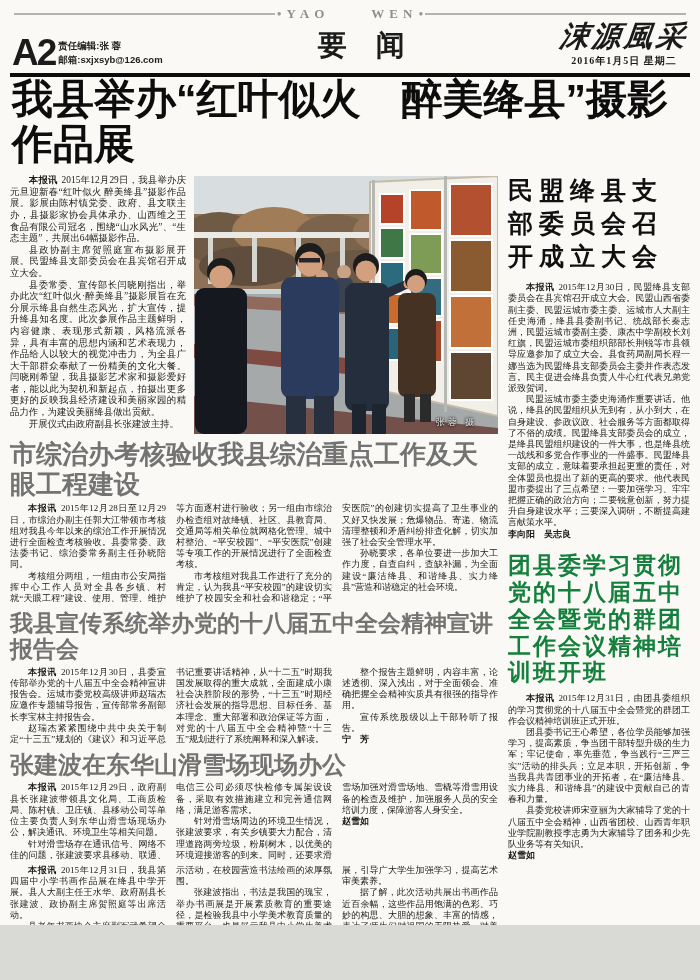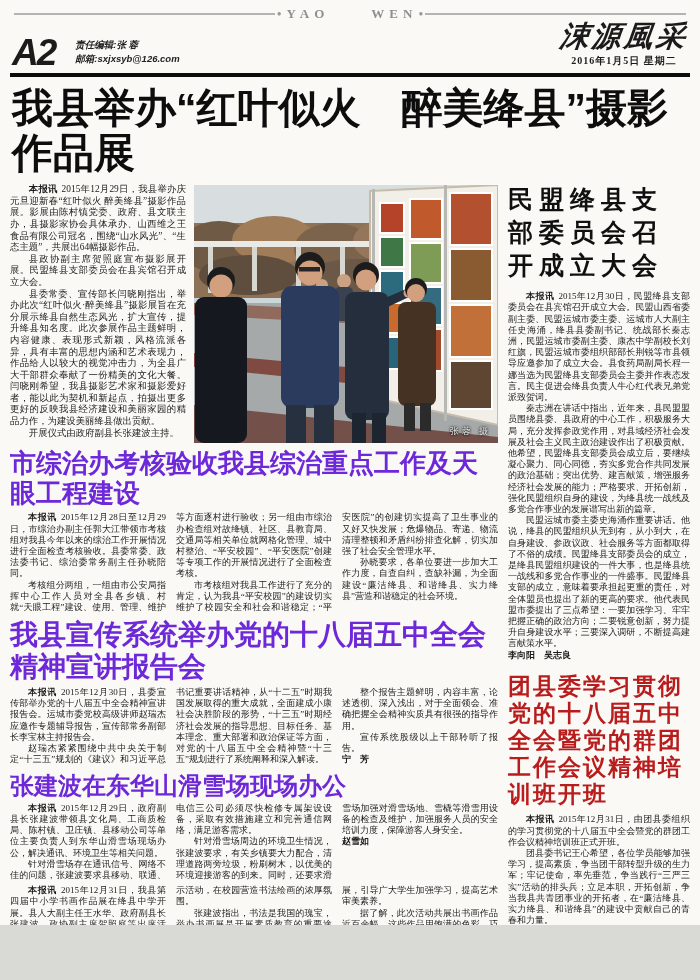--- a/index.html
+++ b/index.html
@@ -9,67 +9,67 @@
     font-family:"Liberation Serif","DejaVu Serif",serif;
     padding:4px 10px 0;position:relative;
   }
   
   .rule-row{display:flex;align-items:center;height:15px;margin:2px 4px 1px;}
   .rline{flex:1;height:2px;background:#b3b3b3;}
   .pinyin{color:#8f8f8f;font-size:13px;font-weight:bold;letter-spacing:5px;word-spacing:34px;padding:0 2px;white-space:pre;}
   .pinyin::before,.pinyin::after{content:"\25CF";font-size:8px;color:#9a9a9a;letter-spacing:0;vertical-align:2px;}
   .pinyin::before{margin-right:5px;} .pinyin::after{margin-left:1px;}
   .header-main{display:flex;justify-content:space-between;align-items:flex-end;border-bottom:4px solid #0c0c0c;padding:0 2px 5px;}
-  .header-left{display:flex;align-items:center;gap:20px;font-style:italic;}
+  .header-left{display:flex;align-items:flex-end;gap:3px;}
   .edition{font-family:"Liberation Sans","DejaVu Sans",sans-serif;font-weight:900;font-size:37px;line-height:.85;letter-spacing:-2px;}
   .editor-block{font-family:"Liberation Sans","DejaVu Sans",sans-serif;font-size:9.5px;font-weight:bold;line-height:1.55;color:#222;}
   .section-title{font-size:29px;font-weight:900;letter-spacing:0;margin-bottom:2px;}
   .header-right{text-align:center;}
   .paper-name{font-size:29px;font-weight:900;font-style:italic;letter-spacing:3px;transform:skewX(-6deg);line-height:1;}
   .date-line{font-size:10px;font-weight:bold;margin-top:3px;letter-spacing:1px;}
   
   .lead-headline{
     font-family:"Liberation Sans","DejaVu Sans",sans-serif;
     font-weight:900;font-size:41px;line-height:1.1;color:#0d0d0d;
-    margin:9px 2px 7px;letter-spacing:0;
+    margin:0 2px 7px;letter-spacing:0;
   }
   
   .content{display:flex;gap:10px;}
   .main-col{width:488px;flex:none;}
   .rail{flex:1;min-width:0;}
   
   p{margin:0;text-indent:2em;text-align:justify;}
   .pl{font-family:"Liberation Sans","DejaVu Sans",sans-serif;font-weight:bold;margin-right:4px;}
   .byline{font-weight:bold;font-family:"Liberation Sans","DejaVu Sans",sans-serif;text-indent:0;padding-right:8px;}
   
   .row1{display:flex;gap:8px;margin-bottom:6px;}
   .lead-text{width:176px;flex:none;font-size:9.4px;line-height:11.6px;}
   .photo{flex:1;position:relative;margin:2px 0 0;height:258px;}
   .photo svg{position:absolute;inset:0;width:100%;height:100%;display:block;}
-  .photo figcaption{position:absolute;right:7px;bottom:5px;color:#f2f2f2;font-size:9px;letter-spacing:3px;text-shadow:0 0 3px #000,0 0 2px #000;}
+  .photo figcaption{position:absolute;right:21px;bottom:5px;color:#f2f2f2;font-size:9px;letter-spacing:3px;text-shadow:0 0 3px #000,0 0 2px #000;}
   
   .sec{margin-bottom:4px;}
   .sec-head{
-    font-family:"Liberation Sans","DejaVu Sans",sans-serif;font-weight:900;color:#6d28d9;
+    font-family:"Liberation Sans","DejaVu Sans",sans-serif;font-weight:900;color:#737373;
     margin:6px 0 4px;line-height:1.14;
   }
   .h-zongzhi{font-size:26px;}
-  .h-xuanjiang{font-size:28px;}
+  .h-xuanjiang{font-size:23px;}
   .h-zhang{font-size:24px;}
   .h-shuhua{font-size:25px;}
   .cols3{column-count:3;column-gap:10px;font-size:9px;line-height:11.2px;}
   
   .rail-sec p{font-size:9px;line-height:11.2px;}
   .h-minmeng{
     font-family:Liberation Mono, monospace;font-weight:900;
     font-size:25px;line-height:1.32;letter-spacing:6px;margin:2px 0 7px;color:#101010;
   }
   .h-tuanwei{
     font-family:"Liberation Sans","DejaVu Sans",sans-serif;font-weight:900;
-    font-size:23px;line-height:1.17;letter-spacing:2px;margin:12px 0 7px;color:#b91c1c;
+    font-size:23px;line-height:1.17;letter-spacing:2px;margin:12px 0 7px;color:#15803d;
   }
 </style>
 </head>
 <body>
 
 <div class="page">
 
   <header>
     <div class="rule-row">
       <span class="rline"></span>
@@ -77,20 +77,21 @@
       <span class="rline"></span>
     </div>
     <div class="header-main">
       <div class="header-left">
         <span class="edition">A2</span>
         <div class="editor-block">
           <div>责任编辑:张 蓉</div>
           <div>邮箱:sxjxsyb@126.com</div>
         </div>
       </div>
+      <div class="section-title">要　闻</div>
       <div class="header-right">
         <div class="paper-name">涑源風采</div>
         <div class="date-line">2016年1月5日 星期二</div>
       </div>
     </div>
   </header>
 
   <h1 class="lead-headline">我县举办“红叶似火　醉美绛县”摄影作品展</h1>
 
   <div class="content">
@@ -225,21 +226,20 @@
         </div>
       </section>
 
     </div>
 
     <aside class="rail">
 
       <section class="rail-sec">
         <h2 class="h-minmeng">民盟绛县支部委员会召开成立大会</h2>
         <p><b class="pl">本报讯</b><span>2015年12月30日，民盟绛县支部委员会在县宾馆召开成立大会。民盟山西省委副主委、民盟运城市委主委、运城市人大副主任史海涌，绛县县委副书记、统战部长秦志洲，民盟运城市委副主委、康杰中学副校长刘红旗，民盟运城市委组织部部长荆锐等市县领导应邀参加了成立大会。县食药局副局长程一娜当选为民盟绛县支部委员会主委并作表态发言。民主促进会绛县负责人牛心红代表兄弟党派致贺词。</span></p>
-        <p>秦志洲在讲话中指出，近年来，县民盟盟员围绕县委、县政府的中心工作，积极服务大局，充分发挥参政党作用，对县域经济社会发展及社会主义民主政治建设作出了积极贡献。他希望，民盟绛县支部委员会成立后，要继续凝心聚力、同心同德，夯实多党合作共同发展的政治基础；突出优势、建言献策，增强服务经济社会发展的能力；严格要求、开拓创新，强化民盟组织自身的建设，为绛县统一战线及多党合作事业的发展谱写出新的篇章。</p>
         <p>民盟运城市委主委史海涌作重要讲话。他说，绛县的民盟组织从无到有，从小到大，在自身建设、参政议政、社会服务等方面都取得了不俗的成绩。民盟绛县支部委员会的成立，是绛县民盟组织建设的一件大事，也是绛县统一战线和多党合作事业的一件盛事。民盟绛县支部的成立，意味着要承担起更重的责任，对全体盟员也提出了新的更高的要求。他代表民盟市委提出了三点希望：一要加强学习、牢牢把握正确的政治方向；二要锐意创新，努力提升自身建设水平；三要深入调研，不断提高建言献策水平。</p>
         <p class="byline">李向阳　吴志良</p>
       </section>
 
       <section class="rail-sec">
         <h2 class="h-tuanwei">团县委学习贯彻党的十八届五中全会暨党的群团工作会议精神培训班开班</h2>
         <p><b class="pl">本报讯</b><span>2015年12月31日，由团县委组织的学习贯彻党的十八届五中全会暨党的群团工作会议精神培训班正式开班。</span></p>
         <p>团县委书记王心希望，各位学员能够加强学习，提高素质，争当团干部转型升级的生力军；牢记使命，率先垂范，争当践行“三严三实”活动的排头兵；立足本职，开拓创新，争当我县共青团事业的开拓者，在“廉洁绛县、实力绛县、和谐绛县”的建设中贡献自己的青春和力量。</p>
         <p>县委党校讲师宋亚丽为大家辅导了党的十八届五中全会精神，山西省团校、山西青年职业学院副教授李志勇为大家辅导了团务和少先队业务等有关知识。</p>
         <p class="byline">赵雪如</p>

